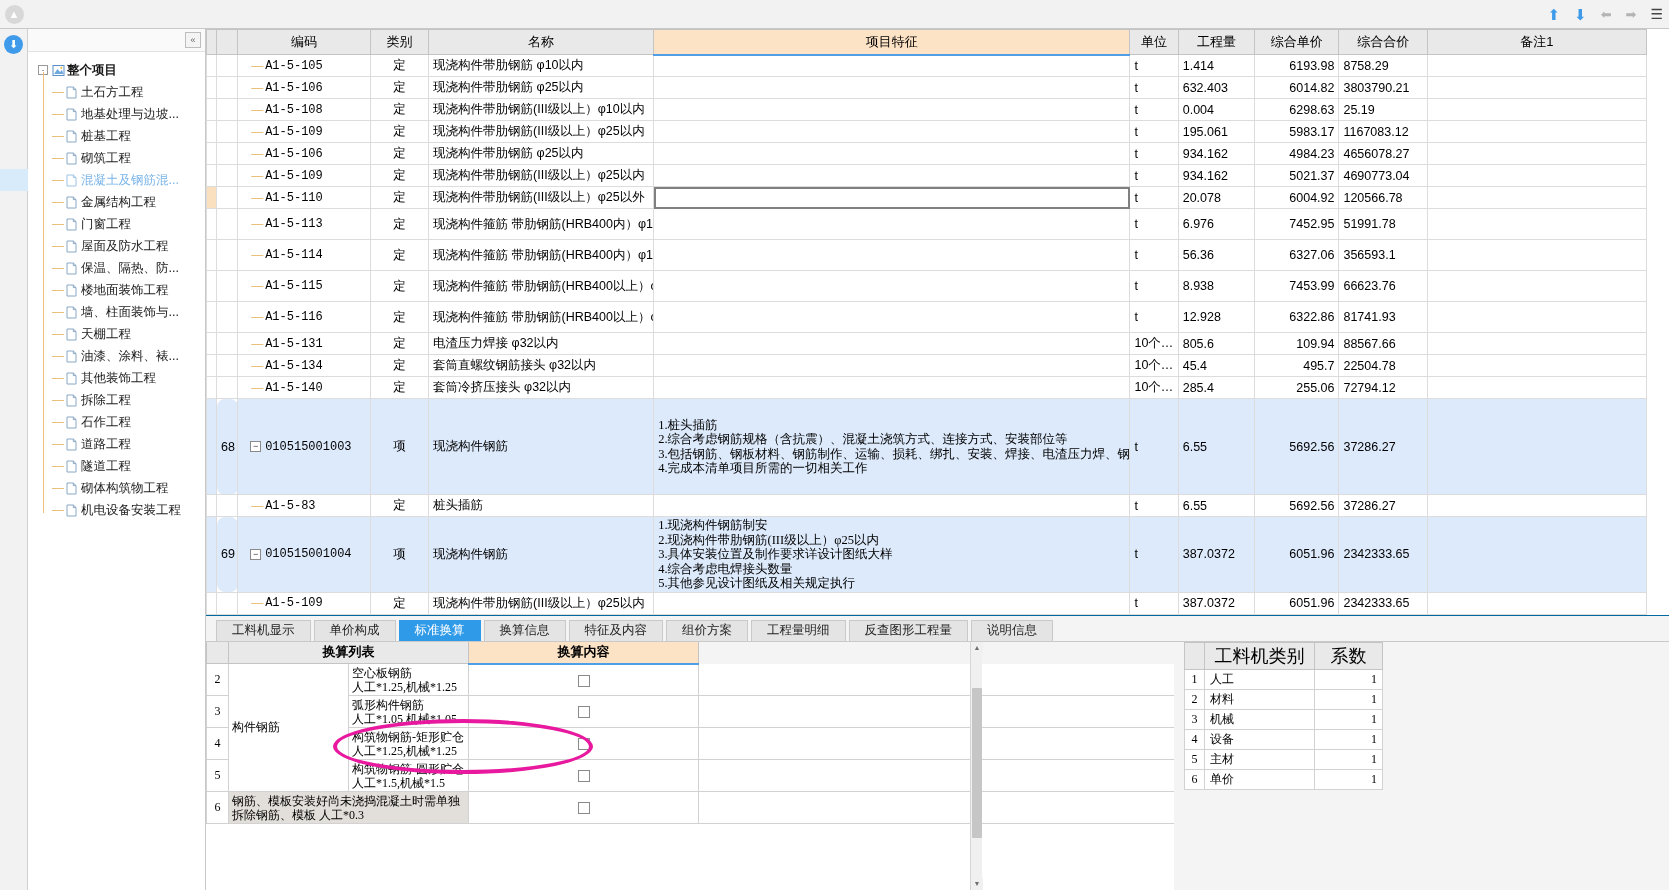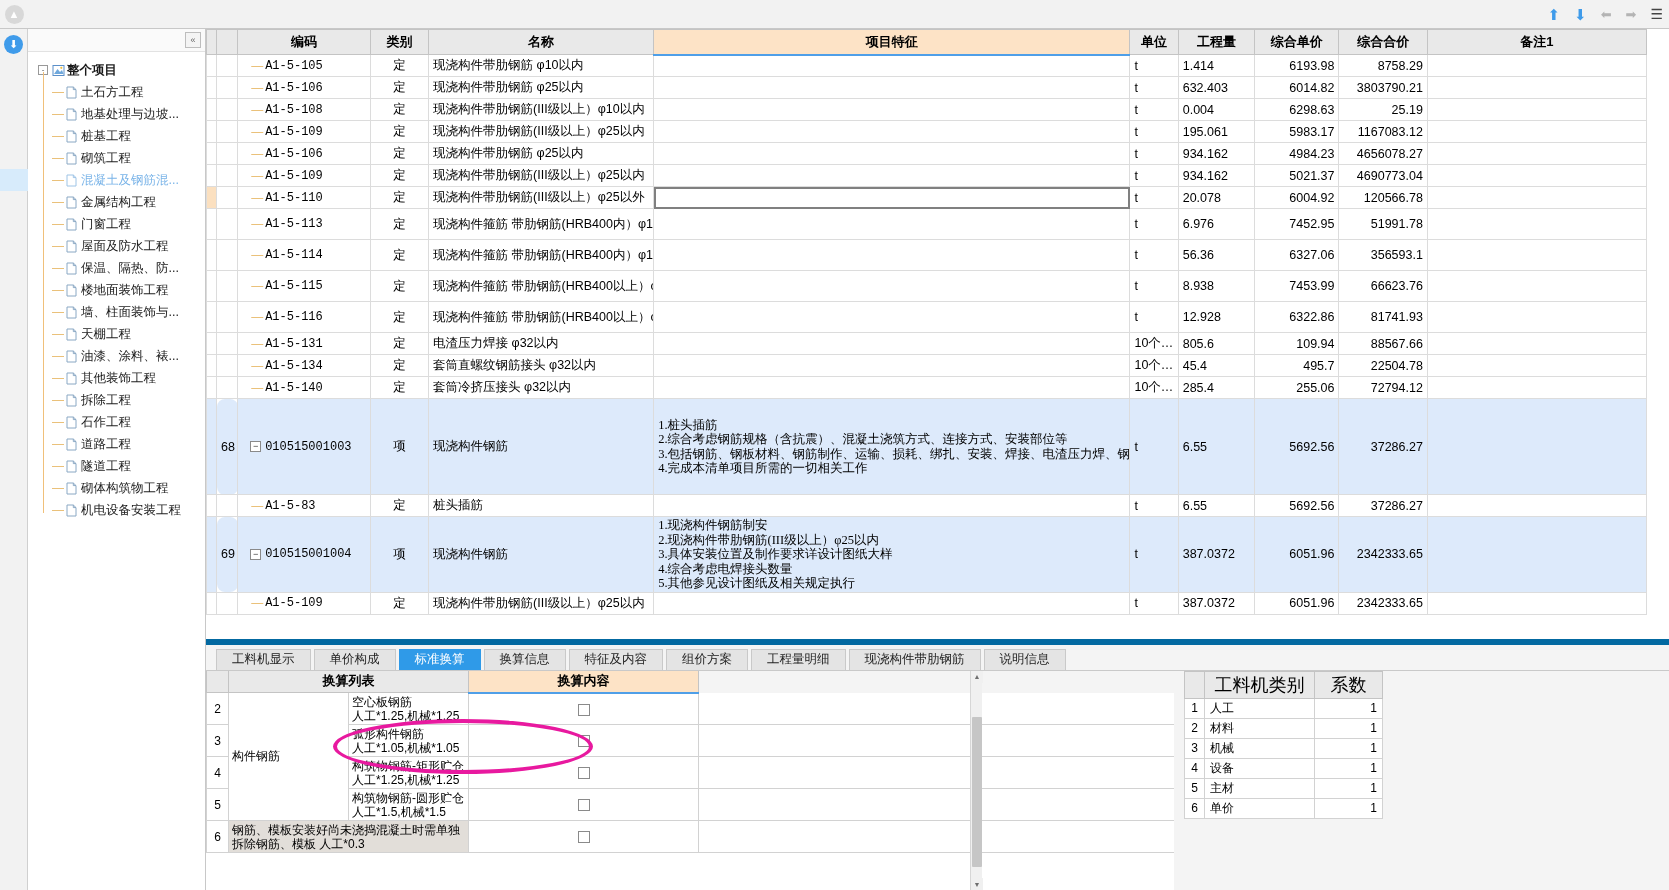--- a/index.html
+++ b/index.html
@@ -126,21 +126,21 @@
 
   
   .main { flex: 1; display: flex; flex-direction: column; min-width: 0; }
 
   
   .grid-wrap { flex: 0 0 auto; overflow: hidden; }
   table.grid { border-collapse: collapse; table-layout: fixed; width: 1441px; }
   table.grid th {
     background: #e9e9e9;
     border: 1px solid #c4c4c4;
-    font-weight: bold;
+    font-weight: normal;
     font-size: 13px;
     height: 25px;
     color: #000;
   }
   table.grid th.feat { background: #fde3c6; }
   table.grid td {
     border: 1px solid #dcdcdc;
     border-top: none;
     font-size: 12.5px;
     padding: 1px 4px;
@@ -152,21 +152,21 @@
   }
   td.c-gut { width: 10px; padding: 0; border-right: 1px solid #dcdcdc; }
   td.c-no { width: 21px; text-align: center; font-size: 12px; border-radius: 8px; }
   td.c-tree { width: 132px; position: relative; padding-left: 0; }
   td.c-cat { width: 58px; text-align: center; }
   td.c-name { width: 224px; }
   td.c-feat { width: 474px; padding: 2px 6px; }
   td.c-unit { width: 48px; text-align: left; padding-left: 6px; }
   td.c-qty { width: 76px; text-align: left; }
   td.c-price { width: 84px; text-align: right; }
-  td.c-total { width: 88px; text-align: right; }
+  td.c-total { width: 88px; }
   td.c-note { width: 218px; }
 
   th.c-gut { width: 10px; }
   th.c-no { width: 21px; }
   th.c-tree { width: 132px; }
   th.c-cat { width: 58px; }
   th.c-name { width: 224px; }
   th.c-feat { width: 474px; }
   th.c-unit { width: 48px; }
   th.c-qty { width: 76px; }
@@ -184,31 +184,31 @@
   }
   .codetxt { font-family: "Liberation Mono", "DejaVu Sans Mono", monospace; font-size: 12px; }
   .wrapname { white-space: normal; line-height: 14px; font-size: 12.5px; }
   tr.hl td { background: #ddeafb; }
   tr.hl td.c-gut { background: #ddeafb; }
   td.featlist { white-space: normal; line-height: 14.5px; font-size: 12px; padding: 2px 4px 2px 6px; font-family: Liberation Serif, serif; }
   td.sel-gut { background: #fbe0c0 !important; border-left: 2px solid #4f9fe8; }
   td.selcell { outline: 2px solid #808080; outline-offset: -2px; }
 
   
-  .bottom { flex: 1; display: flex; flex-direction: column; min-height: 0; border-top: 6px solid #0369a1; background: #bef264; margin-top: 24px; }
+  .bottom { flex: 1; display: flex; flex-direction: column; min-height: 0; border-top: 1px solid #0369a1; background: #bef264; }
   .btabs { display: flex; align-items: flex-end; height: 25px; min-height: 25px; padding-left: 10px; gap: 3px; background: #f4f4f4; }
   .btab {
     height: 21px; padding: 0 15px;
     display: flex; align-items: center; justify-content: center;
     background: #e4e4e4; border: 1px solid #c9c9c9; border-bottom: none;
     font-size: 12.5px; color: #222; white-space: nowrap;
   }
   .btab.active { background: #2f9ae8; color: #fff; border-color: #2f9ae8; }
 
-  .bpanels { flex: 1; display: flex; min-height: 0; background: #fff; border-top: 1px solid #c9c9c9; }
+  .bpanels { flex: 1; display: flex; min-height: 0; background: #fff; border-top: 1px solid #c9c9c9; font-family: Liberation Serif, serif; }
 
   .leftgrid { width: 968px; min-width: 968px; position: relative; overflow: hidden; background:#fff; }
   table.conv { border-collapse: collapse; table-layout: fixed; width: 968px; }
   table.conv th {
     background: #e9e9e9; border: 1px solid #c4c4c4; border-top: none;
     font-weight: bold; font-size: 13px; height: 22px; color: #000;
   }
   table.conv th.hdr-content { background: #fde3c6; border-bottom: 2px solid #4f9fe8; }
   table.conv td {
     border: 1px solid #d2d2d2; border-top: none;
@@ -890,21 +890,21 @@
           <div class="btab">
               <span>特征及内容</span>
             </div>
           <div class="btab">
               <span>组价方案</span>
             </div>
           <div class="btab">
               <span>工程量明细</span>
             </div>
           <div class="btab">
-              <span>现浇构件带肋钢筋</span>
+              <span>反查图形工程量</span>
             </div>
           <div class="btab">
               <span>说明信息</span>
             </div>
         </div>
 
         <div class="bpanels">
 
           <div class="leftgrid">
             <table class="conv">

